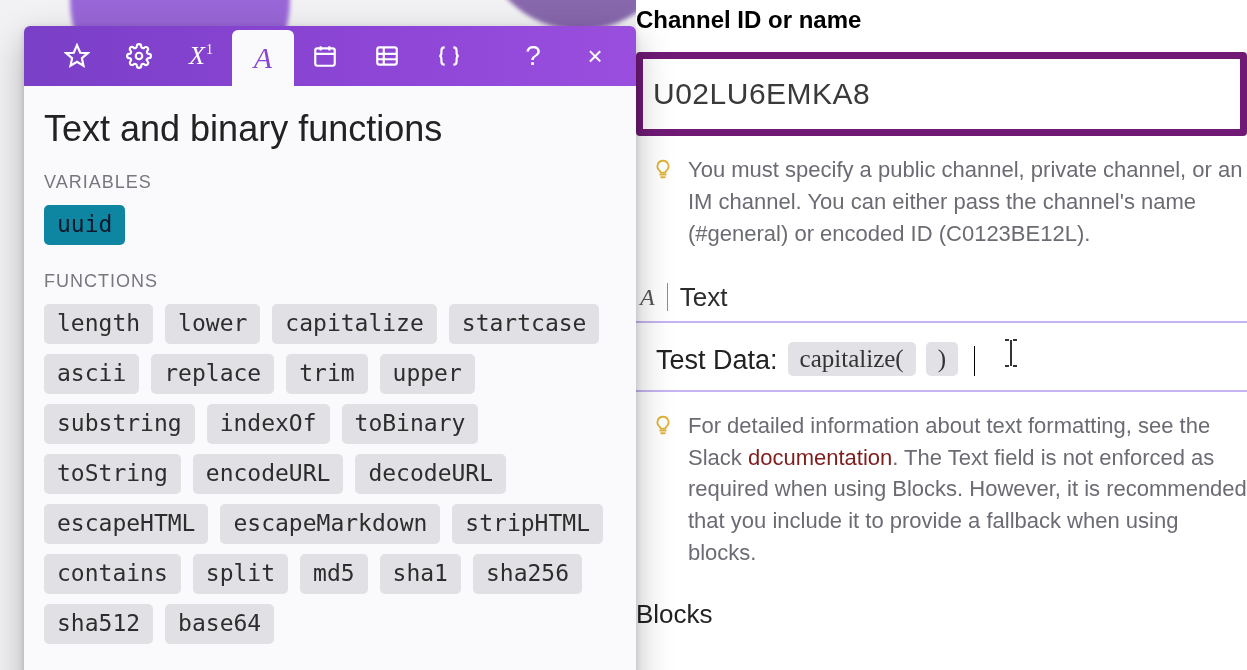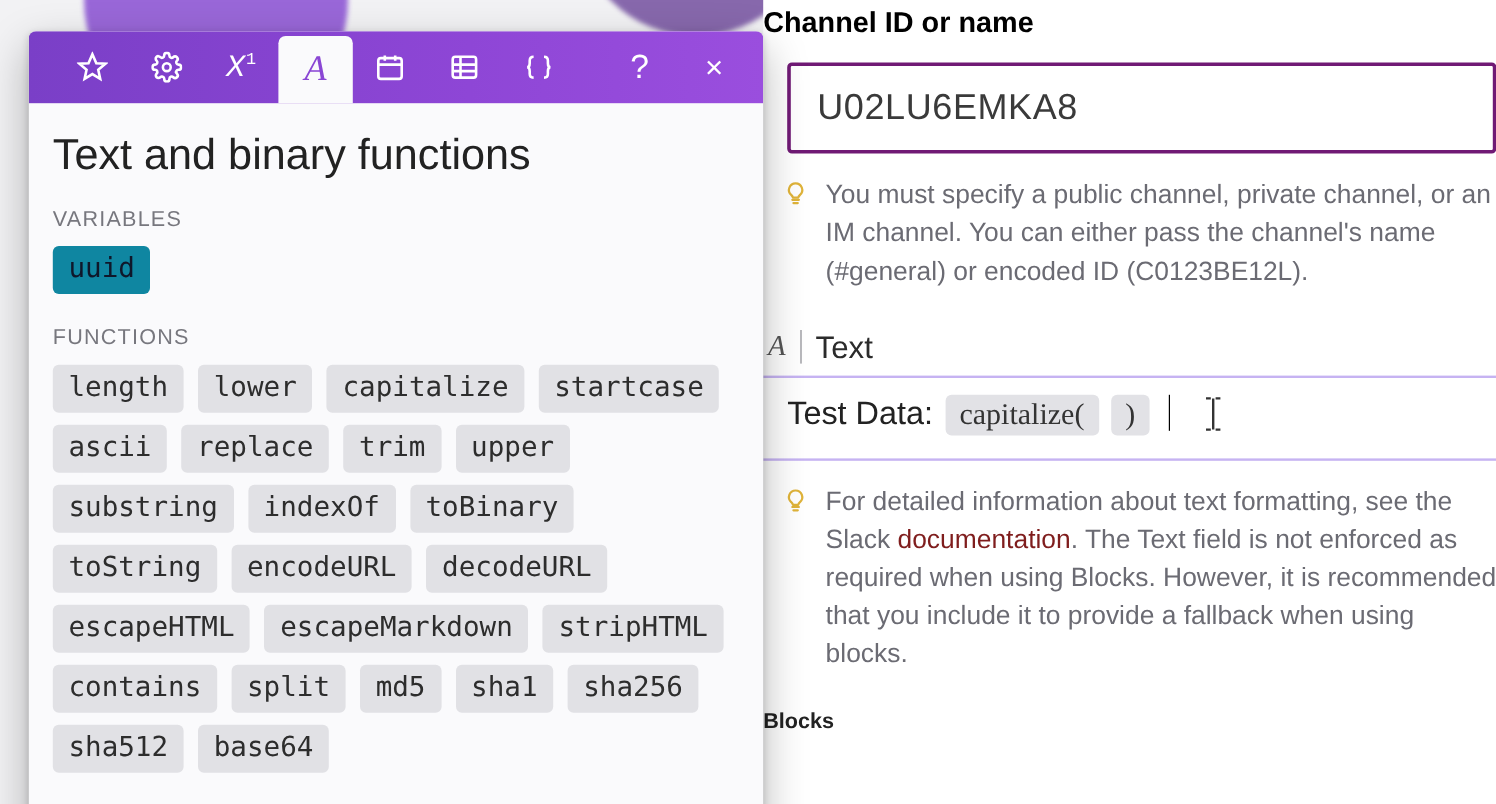--- a/index.html
+++ b/index.html
@@ -41,25 +41,24 @@
     background: #fff;
     padding: 0;
   }
   .field-label {
     font-size: 24px;
     font-weight: 700;
     color: #000;
     padding: 6px 0 10px 0;
   }
   .channel-input-wrap {
-    border: 3px solid #701a75;
+    border: 7px solid #701a75;
     border-radius: 4px;
-    padding: 18px 22px;
+    padding: 18px 10px;
     margin-top: 8px;
-    margin-left: 20px;
   }
   .channel-input {
     font-size: 30px;
     font-weight: 400;
     color: #3a3a3a;
     border: none;
     outline: none;
     width: 100%;
     background: transparent;
     letter-spacing: .5px;
@@ -100,21 +99,21 @@
   }
   .text-header .divider {
     width: 1px; height: 28px; background: #8c8c92;
   }
 
   .text-input-box {
     border-top: 2px solid #c6b3f2;
     border-bottom: 2px solid #c6b3f2;
     padding: 14px 20px;
     display: flex;
-    align-items: flex-start;
+    align-items: flex-end;
     gap: 10px;
     flex-wrap: wrap;
     font-size: 27px;
     color: #222;
   }
   .text-input-box .prefix { white-space: nowrap; }
   .func-pill {
     background: #e2e2e6;
     border-radius: 5px;
     padding: 3px 12px;
@@ -127,22 +126,22 @@
     height: 30px;
     background: #000;
     margin-left: 6px;
   }
   .text-input-box .edit-cursor {
     margin-left: 16px;
   }
   .text-input-box .edit-cursor svg { width: 20px; height: 32px; stroke:#333; }
 
   .blocks-label {
-    font-size: 18px;
-    font-weight: 700;
+    font-size: 26px;
+    font-weight: 400;
     color: #222;
     padding: 30px 0 10px 0;
   }
 
   
   .popover {
     position: absolute;
     left: 24px;
     top: 26px;
     width: 612px;
@@ -162,21 +161,21 @@
     width: 62px;
     height: 60px;
     display: flex;
     align-items: center;
     justify-content: center;
     color: #fff;
     cursor: pointer;
   }
   .pop-tab svg { width: 26px; height: 26px; stroke: #fff; fill: none; stroke-width: 2; }
   .pop-tab.text-glyph { font-family: Georgia,serif; font-style: italic; font-size: 30px; }
-  .pop-tab.xpow { font-family: Liberation Mono, monospace; font-style: italic; font-size: 26px; }
+  .pop-tab.xpow { font-family: Liberation Serif, serif; font-style: italic; font-size: 26px; }
   .pop-tab.xpow sup { font-size: 14px; font-style: normal; margin-left:1px; }
   .pop-tab.active {
     background: #fafafc;
     color: #8a46d4;
     border-radius: 6px 6px 0 0;
     margin-top: 4px;
     height: 56px;
   }
   .pop-tab.right { margin-left: auto; }
   .pop-tabs .q { font-size: 28px; font-weight: 300; }

